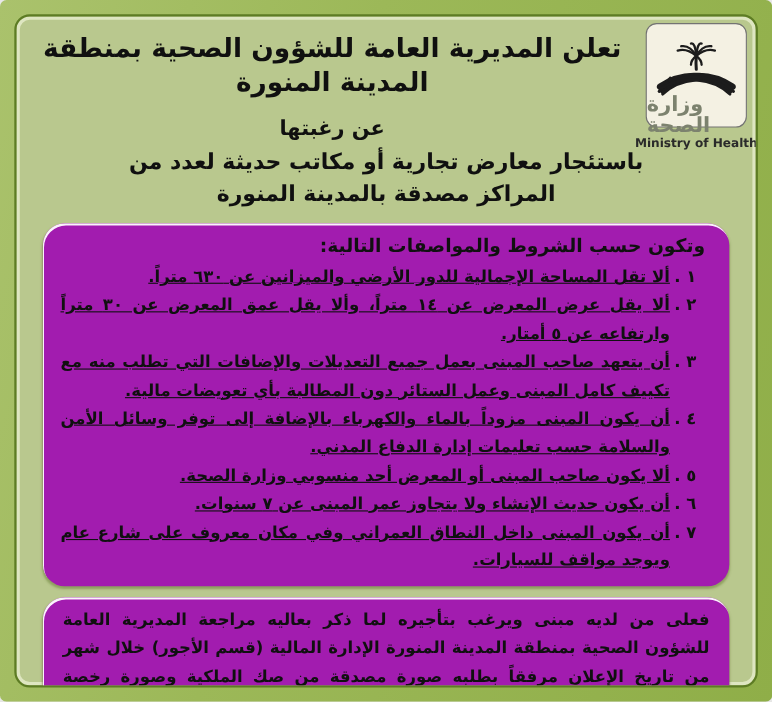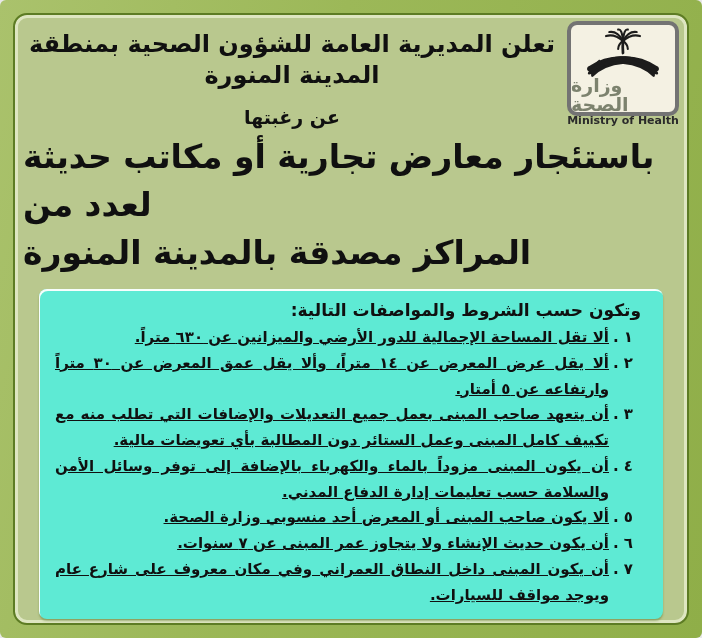--- a/index.html
+++ b/index.html
@@ -23,47 +23,47 @@
     border:2px solid #5d7c24;
     box-shadow:inset 0 0 0 3px rgba(235,240,210,.75);
     border-radius:14px;
     overflow:hidden;
     padding:4px 8px;
   }
   
   .header-row{display:flex;align-items:flex-start;}
   .logo{
     flex:0 0 auto;
-    width:112px;height:95px;
+    width:92px;height:95px;
     margin:2px 0 0 6px; 
     background:#f4f1e3;
-    border:4px solid #737373;
+    border:1px solid #737373;
     border-radius:10px;
     box-sizing:border-box;
     display:flex;flex-direction:column;align-items:center;justify-content:flex-start;
-    padding-top:3px;
+    padding-top:16px;
     direction:ltr;
   }
   .logo svg{display:block;}
   .logo-ar{font-size:19px;color:#7c826e;line-height:1;margin-top:-2px;letter-spacing:0;}
   .logo-en{font-size:11px;color:#2a2a2a;line-height:1.3;font-weight:700;white-space:nowrap;}
   .titles{flex:1 1 auto;text-align:center;padding-top:10px;}
   .page-title{font-size:24px;line-height:1.3;}
   .page-subtitle{font-size:19px;margin-top:15px;text-align:center;}
   
   .announcement{
-    text-align:left;
-    font-size:33px;
+    text-align:center;
+    font-size:20px;
     line-height:1.45;
     margin-top:5px;
   }
   
   .box{
-    background:#5eead4;
-    border-radius:8px;
+    background:#a21caf;
+    border-radius:20px;
     margin:12px 16px 0 16px;
     box-shadow:inset 1px 2px 0 rgba(255,255,255,.95), 0 2px 2px rgba(92,112,40,.45);
     box-sizing:border-box;
   }
   .conditions{padding:9px 16px 10px 16px;}
   .cond-heading{font-size:17px;margin:2px 6px 5px 0;}
   .cond-list{list-style:none;margin:0;padding:0;font-size:15px;line-height:1.72;}
   .cond-item{display:flex;align-items:flex-start;}
   .cond-num{flex:0 0 38px;text-align:right;padding-right:14px;box-sizing:border-box;}
   .cond-txt{flex:1 1 auto;text-align:justify;text-decoration:underline;}

